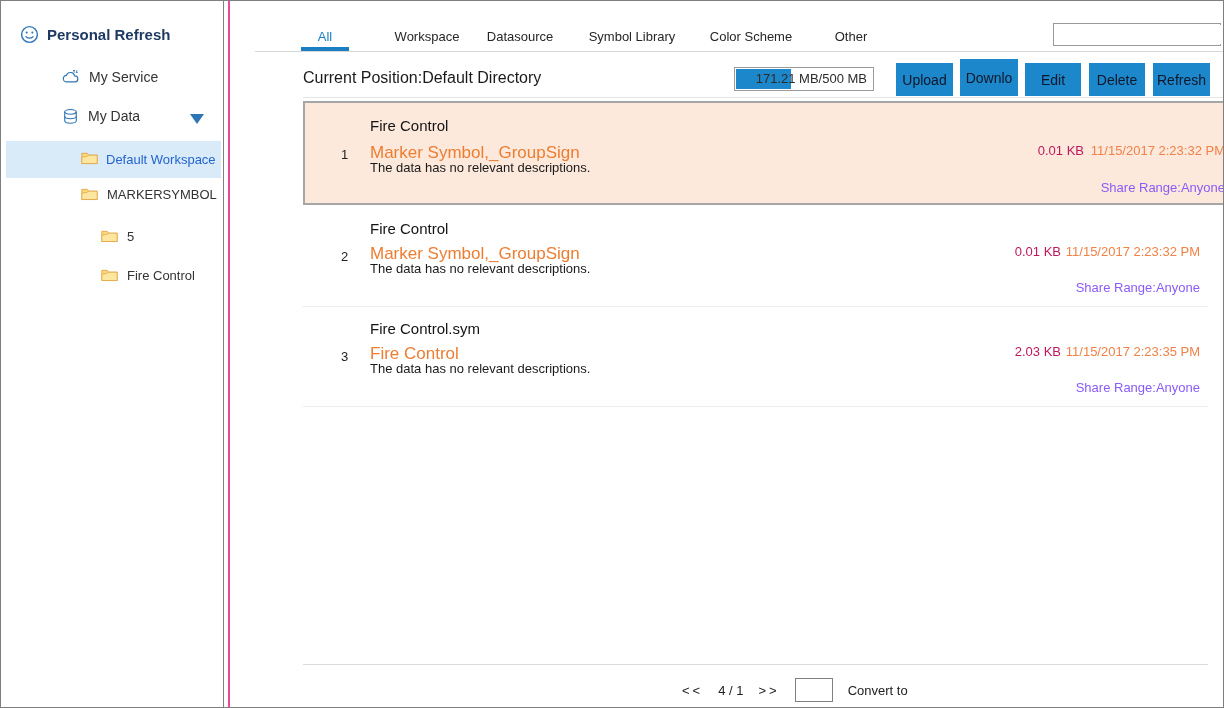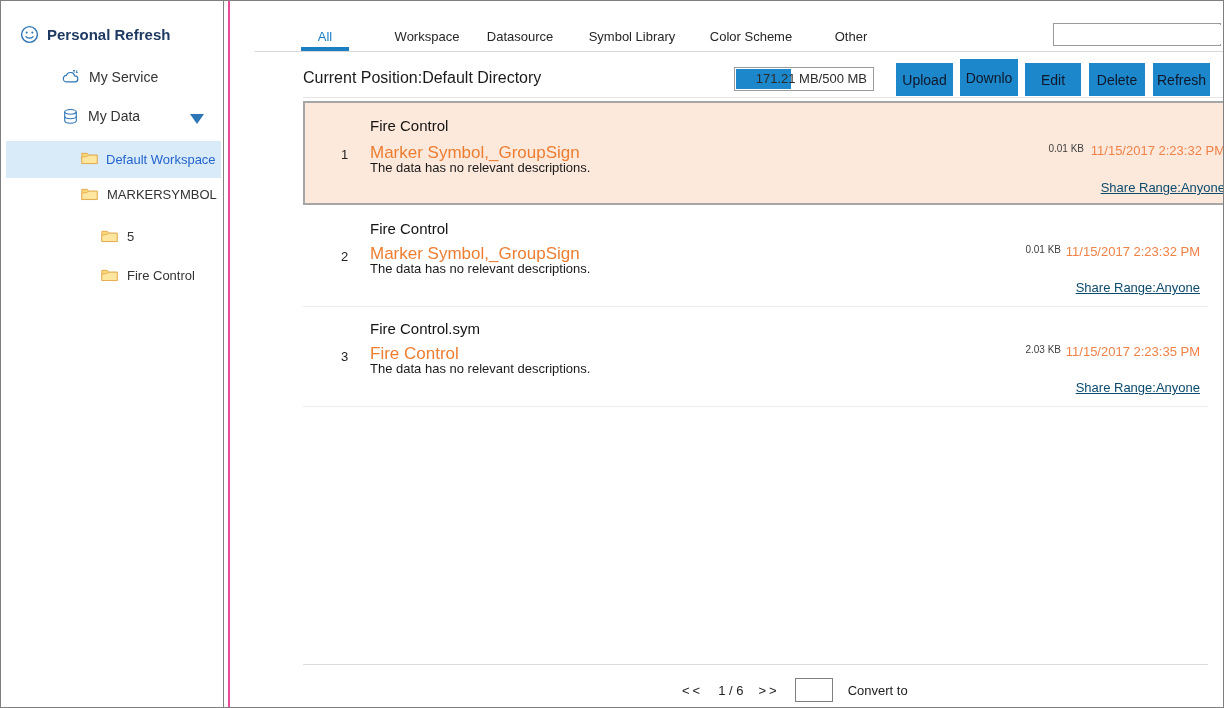--- a/index.html
+++ b/index.html
@@ -48,23 +48,23 @@
 
   
   .card-selected { position:absolute; left:73px; top:100px; width:936px; height:104px;
                    background:#FCE9DC; border:2px solid #A6A6A6; cursor:pointer; }
   .item { position:absolute; left:73px; width:905px; height:100px; background:#fff;
           border-bottom:1px solid #ECECEC; cursor:pointer; }
   .it-num   { position:absolute; font-size:13px; color:#222; }
   .it-title { position:absolute; font-size:15px; color:#141414; }
   .it-sub   { position:absolute; font-size:17px; color:#ED7D31;text-align:center; }
   .it-desc  { position:absolute; font-size:13px; color:#1a1a1a; }
-  .it-size  { position:absolute; font-size:10px; color:#404040; }
+  .it-size  { position:absolute; font-size:13px; color:#be185d; }
   .it-date  { position:absolute; font-size:13px; color:#F08248; }
-  .it-share { position:absolute; font-size:13px; color:#0c4a6e;text-decoration:underline; }
+  .it-share { position:absolute; font-size:13px; color:#8b5cf6; }
 
   
   .footer-divider { position:absolute; left:73px; width:905px; top:663px; height:1px; background:#DCDCDC; }
   .pager { position:absolute; left:452px; top:676px; height:26px; display:flex;
            align-items:center; gap:15px; font-size:13px; color:#222; }
   .pager .arrows { letter-spacing:3px; cursor:pointer; }
   .pager input { width:38px; height:24px; border:1px solid #808080; outline:none;
                  font-family:"Liberation Sans", sans-serif; font-size:13px; padding:0 3px; }
 </style>
 </head>
@@ -216,20 +216,20 @@
       <span class="it-sub" style="left:67px; top:37px;">Fire Control</span>
       <span class="it-desc" style="left:67px; top:54px;">The data has no relevant descriptions.</span>
       <span class="it-size" style="right:147px; top:37px;">2.03 KB</span>
       <span class="it-date" style="right:8px; top:37px;">11/15/2017 2:23:35 PM</span>
       <span class="it-share" style="right:8px; top:73px;">Share Range:Anyone</span>
     </div>
 
     <div class="footer-divider"></div>
     <div class="pager">
       <span class="arrows">&lt;&lt;</span>
-      <span>1 / 6</span>
+      <span>4 / 1</span>
       <span class="arrows">&gt;&gt;</span>
       <input type="text" value="" style="">
       <span>Convert to</span>
     </div>
 
   </div>
 </div>
 
 </body></html>

